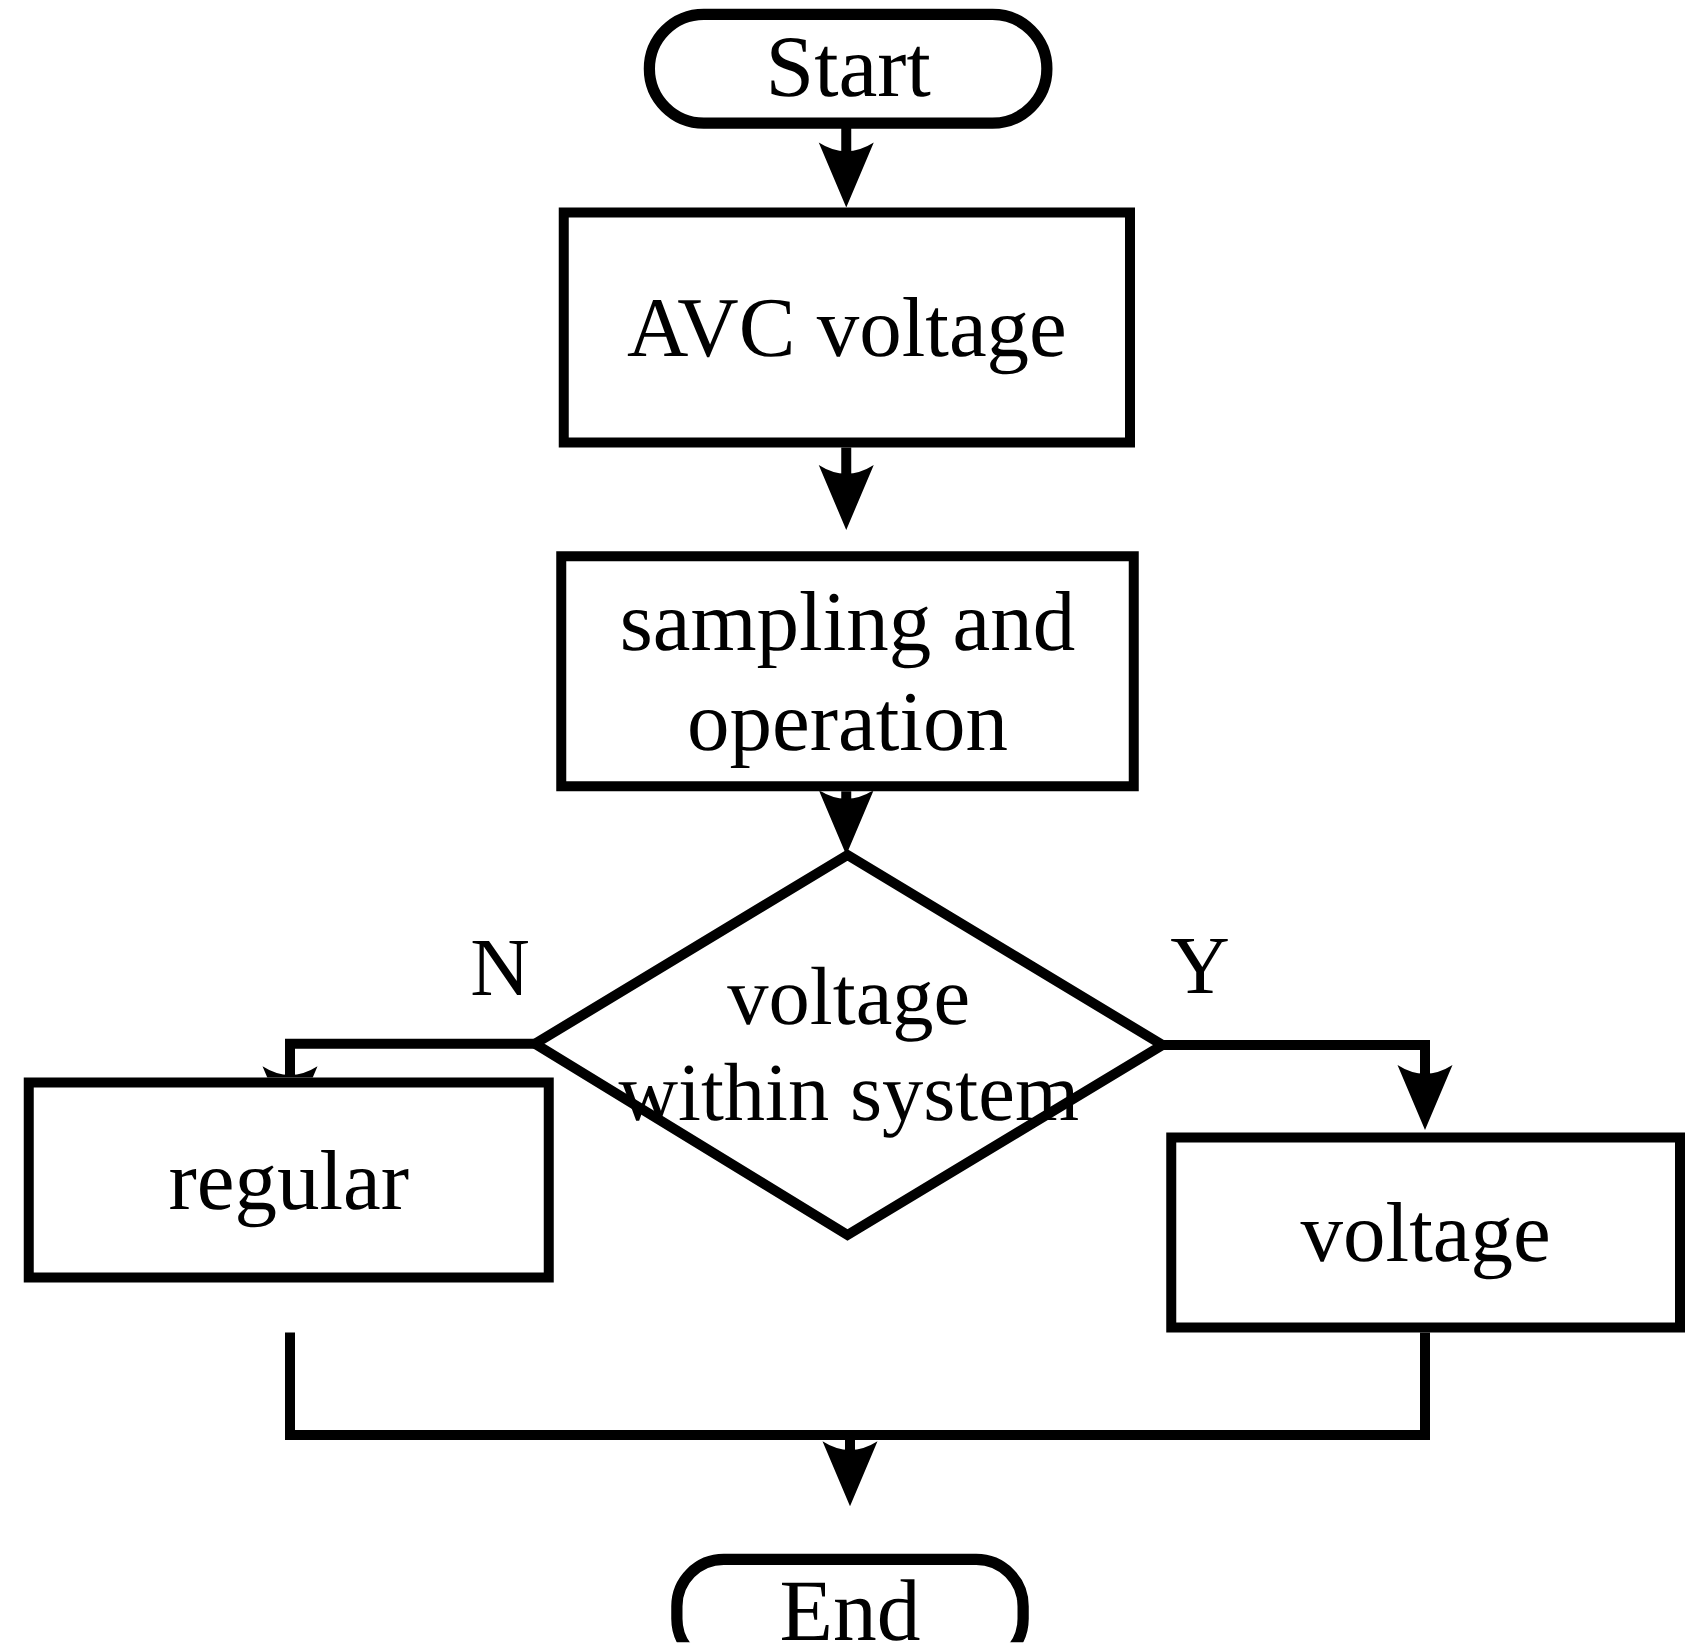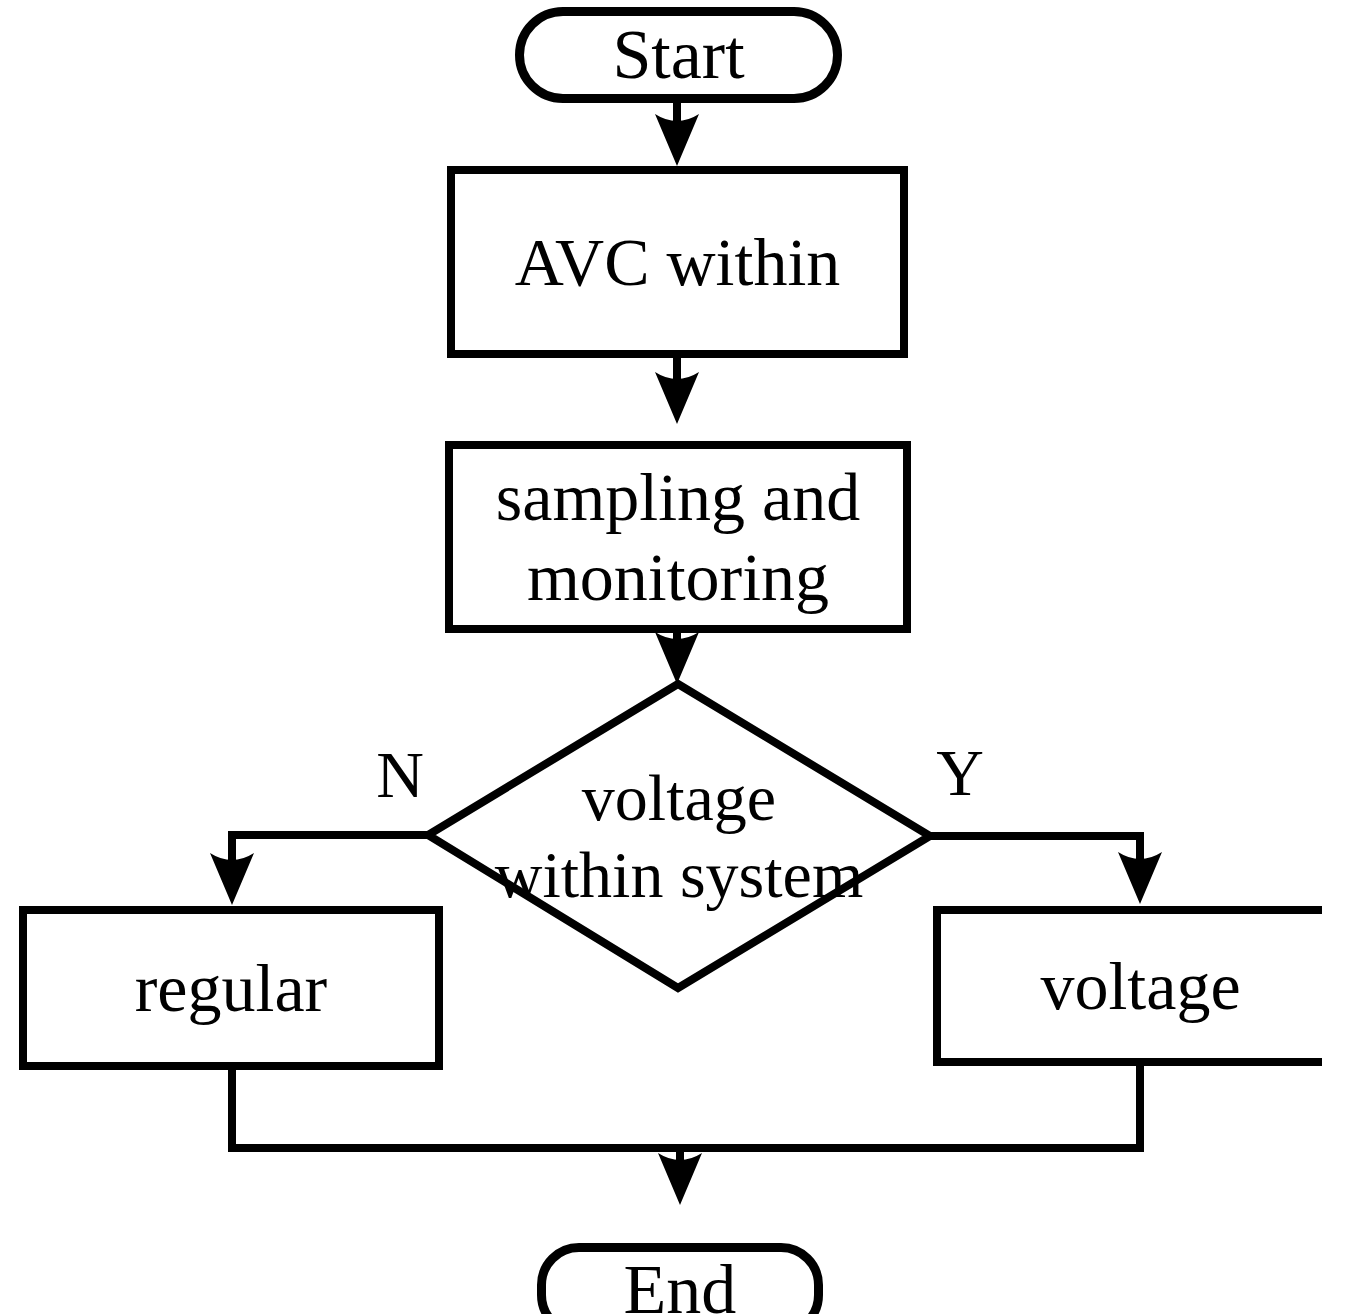--- a/index.html
+++ b/index.html
@@ -4,20 +4,21 @@
 <style>
   html, body { margin: 0; padding: 0; background: #ffffff; }
   .canvas {
     position: relative;
     width: 1322px;
     height: 1314px;
     background: #ffffff;
     font-family: "Liberation Serif", "DejaVu Serif", serif;
     color: #000000;
     overflow: hidden;
+    padding-left: 26px;
   }
   svg.wires {
     position: absolute;
     left: 0; top: 0;
     width: 1366px; height: 1314px;
   }
   .node {
     position: absolute;
     box-sizing: border-box;
     display: flex;
@@ -103,37 +104,37 @@
       <line class="line" x1="680" y1="1148" x2="680" y2="1161"></line>
       <path class="head" d="M680,1205 L658,1153 Q680,1167 702,1153 Z"></path>
     </g>
   </svg>
 
   <div class="node stadium start" style="left:515px; top:7px; width:327px; height:96px;">
     <span>Start</span>
   </div>
 
   <div class="node proc" style="left:447px; top:166px; width:461px; height:192px;">
-    <span>AVC within</span>
+    <span>AVC voltage</span>
   </div>
 
   <div class="node proc" style="left:445px; top:425px; width:466px; height:192px;margin-top:16px;">
     <span>sampling and</span>
-    <span>monitoring</span>
+    <span>operation</span>
   </div>
 
   <div class="diamond-label" style="left:459px; top:714px; width:440px; height:244px;">
     <span>voltage</span>
     <span>within system</span>
   </div>
 
   <div class="branch-label" style="left:362px; top:742px; width:76px;">N</div>
   <div class="branch-label" style="left:922px; top:740px; width:76px;">Y</div>
 
-  <div class="node proc" style="left:19px; top:906px; width:424px; height:164px;">
+  <div class="node proc" style="left:19px; top:862px; width:424px; height:164px;">
     <span>regular</span>
   </div>
 
   <div class="node proc" style="left:933px; top:906px; width:415px; height:160px;">
     <span>voltage</span>
   </div>
 
   <div class="node stadium end" style="left:537px; top:1207px; width:286px; height:94px;">
     <span>End</span>
   </div>

